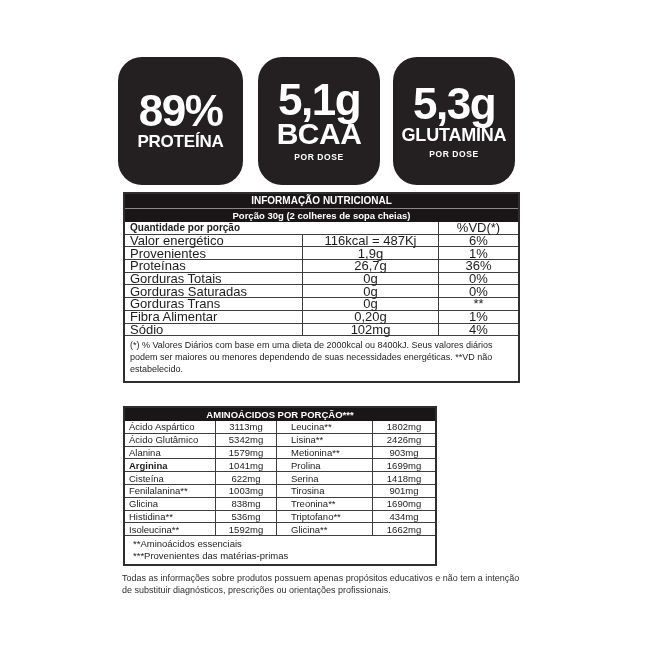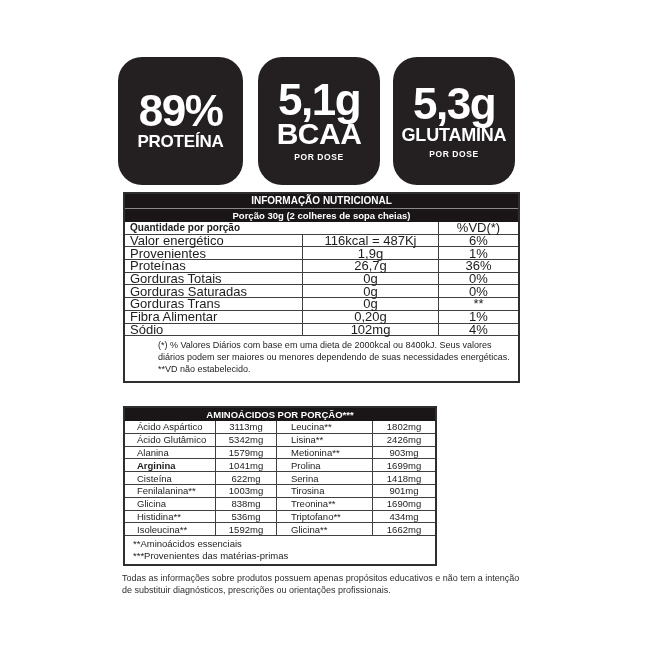--- a/index.html
+++ b/index.html
@@ -31,30 +31,30 @@
   }
   .nbar1{font-size:10px;line-height:14px;height:14px;border-bottom:1px solid #8a8a8a;}
   .nbar2{font-size:9.5px;line-height:13px;height:13px;}
   .nrow{display:flex;align-items:stretch;height:12.7px;box-sizing:border-box;border-bottom:1px solid #3f3f3f;}
   .ncell{font-size:13px;display:flex;align-items:center;box-sizing:border-box;}
   .nlabel{flex:0 0 177px;padding-left:5px;}
   .nval{flex:0 0 136px;justify-content:center;border-left:1px solid #3f3f3f;}
   .nvd{flex:1;justify-content:center;border-left:1px solid #3f3f3f;}
   .nheader .nlabel{flex:0 0 313px;font-weight:bold;font-size:10px;}
   .bold{font-weight:bold;}
-  .nfoot{font-size:9px;line-height:11.8px;padding:4px 5px 5px 5px;margin-left:28px;}
+  .nfoot{font-size:9px;line-height:11.8px;padding:4px 5px 5px 5px;}
   
   .atable{
     position:absolute;left:123px;top:406px;width:314px;box-sizing:border-box;
     border:2px solid #2e2e2e;background:#ffffff;
   }
   .abar{font-size:9.5px;line-height:13px;height:13px;}
   .arow{display:flex;align-items:stretch;height:12.8px;box-sizing:border-box;border-bottom:1px solid #3f3f3f;}
   .acell{font-size:9.5px;display:flex;align-items:center;box-sizing:border-box;}
-  .a1{flex:0 0 90px;padding-left:12px;}
+  .a1{flex:0 0 90px;padding-left:4px;}
   .a2{flex:0 0 61px;justify-content:center;border-left:1px solid #3f3f3f;}
   .a3{flex:0 0 96px;padding-left:14px;border-left:1px solid #3f3f3f;}
   .a4{flex:1;justify-content:center;border-left:1px solid #3f3f3f;}
   .afoot{font-size:9.5px;line-height:11.5px;padding:2px 4px 3px 8px;}
   
   .disclaimer{
     position:absolute;left:122px;top:573px;width:404px;
     font-size:9px;line-height:11.6px;color:#2e2e2e;
   }
 </style>

